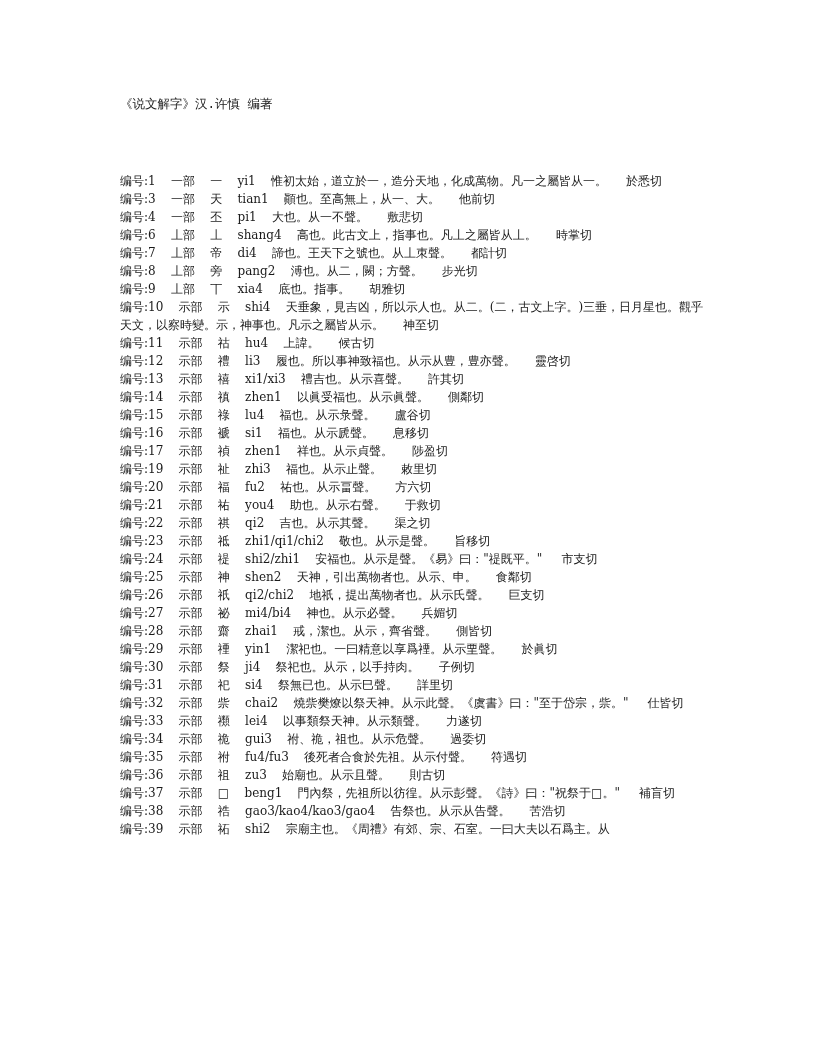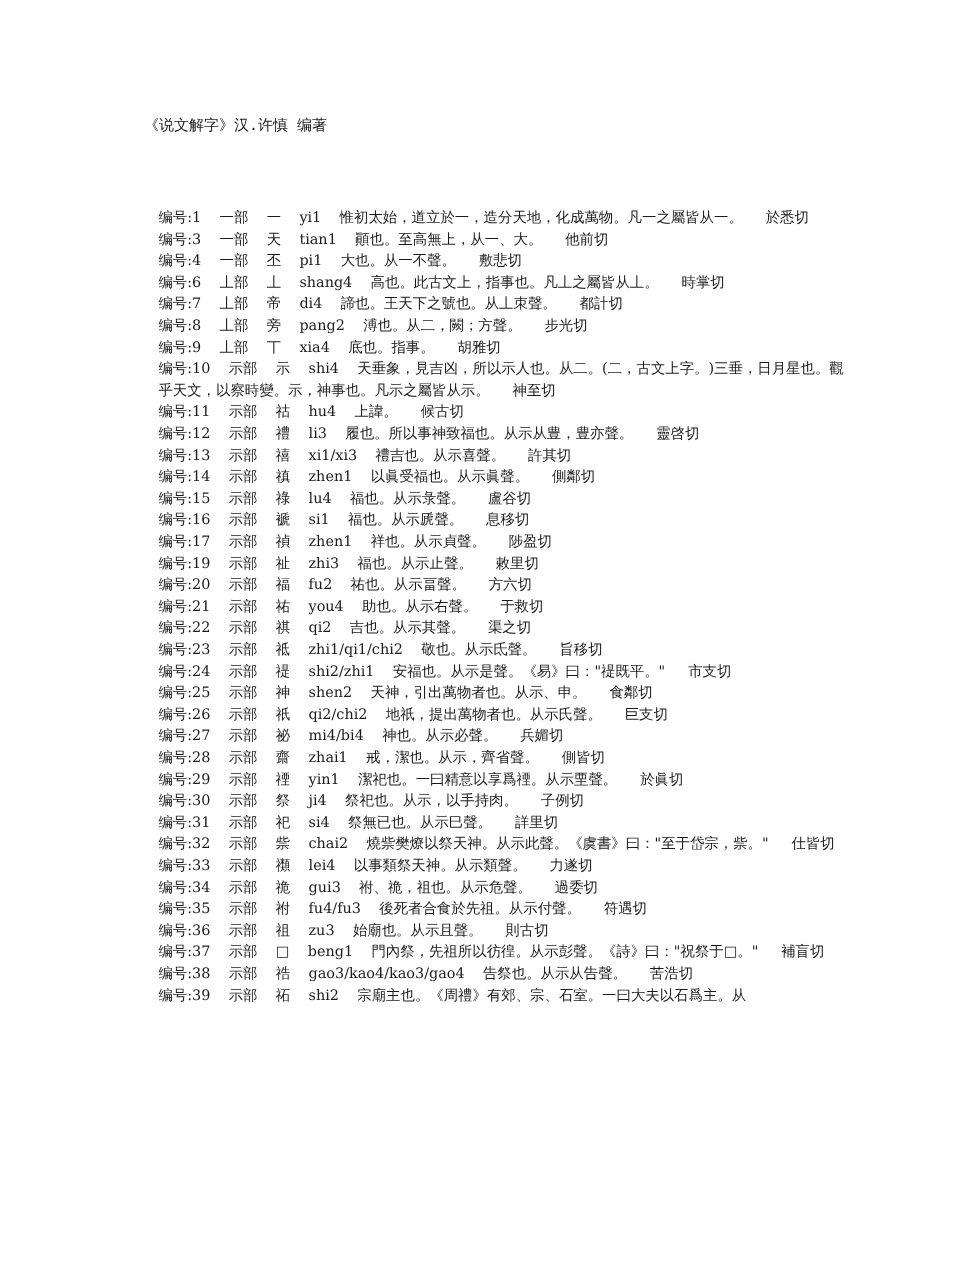--- a/index.html
+++ b/index.html
@@ -29,21 +29,20 @@
       left: 120px;
       top: 172px;
       width: 590px;
       font-size: 12px;
       line-height: 18px;
     }
     .entry {
       display: block;
       white-space: normal;
       word-break: break-all;
-      margin-left: 12px;
     }
     .entry span { white-space: pre-wrap; }
   </style>
 </head>
 <body>
 
 <div class="page-title">《说文解字》汉.许慎 编著</div>
 
 <div class="entries" id="entries">
     <div class="entry"><span>编号:1</span><span>    </span><span>一部</span><span>    </span><span>一</span><span>    </span><span>yi1</span><span>    </span><span>惟初太始，道立於一，造分天地，化成萬物。凡一之屬皆从一。</span><span>     </span><span>於悉切</span></div>
@@ -58,21 +57,21 @@
     <div class="entry"><span>编号:12</span><span>    </span><span>示部</span><span>    </span><span>禮</span><span>    </span><span>li3</span><span>    </span><span>履也。所以事神致福也。从示从豊，豊亦聲。</span><span>     </span><span>靈啓切</span></div>
     <div class="entry"><span>编号:13</span><span>    </span><span>示部</span><span>    </span><span>禧</span><span>    </span><span>xi1/xi3</span><span>    </span><span>禮吉也。从示喜聲。</span><span>     </span><span>許其切</span></div>
     <div class="entry"><span>编号:14</span><span>    </span><span>示部</span><span>    </span><span>禛</span><span>    </span><span>zhen1</span><span>    </span><span>以眞受福也。从示眞聲。</span><span>     </span><span>側鄰切</span></div>
     <div class="entry"><span>编号:15</span><span>    </span><span>示部</span><span>    </span><span>祿</span><span>    </span><span>lu4</span><span>    </span><span>福也。从示彔聲。</span><span>     </span><span>盧谷切</span></div>
     <div class="entry"><span>编号:16</span><span>    </span><span>示部</span><span>    </span><span>褫</span><span>    </span><span>si1</span><span>    </span><span>福也。从示虒聲。</span><span>     </span><span>息移切</span></div>
     <div class="entry"><span>编号:17</span><span>    </span><span>示部</span><span>    </span><span>禎</span><span>    </span><span>zhen1</span><span>    </span><span>祥也。从示貞聲。</span><span>     </span><span>陟盈切</span></div>
     <div class="entry"><span>编号:19</span><span>    </span><span>示部</span><span>    </span><span>祉</span><span>    </span><span>zhi3</span><span>    </span><span>福也。从示止聲。</span><span>     </span><span>敕里切</span></div>
     <div class="entry"><span>编号:20</span><span>    </span><span>示部</span><span>    </span><span>福</span><span>    </span><span>fu2</span><span>    </span><span>祐也。从示畐聲。</span><span>     </span><span>方六切</span></div>
     <div class="entry"><span>编号:21</span><span>    </span><span>示部</span><span>    </span><span>祐</span><span>    </span><span>you4</span><span>    </span><span>助也。从示右聲。</span><span>     </span><span>于救切</span></div>
     <div class="entry"><span>编号:22</span><span>    </span><span>示部</span><span>    </span><span>祺</span><span>    </span><span>qi2</span><span>    </span><span>吉也。从示其聲。</span><span>     </span><span>渠之切</span></div>
-    <div class="entry"><span>编号:23</span><span>    </span><span>示部</span><span>    </span><span>祗</span><span>    </span><span>zhi1/qi1/chi2</span><span>    </span><span>敬也。从示氐聲。</span><span>     </span><span>旨移切</span></div>
+    <div class="entry"><span>编号:23</span><span>    </span><span>示部</span><span>    </span><span>祗</span><span>    </span><span>zhi1/qi1/chi2</span><span>    </span><span>敬也。从示是聲。</span><span>     </span><span>旨移切</span></div>
     <div class="entry"><span>编号:24</span><span>    </span><span>示部</span><span>    </span><span>禔</span><span>    </span><span>shi2/zhi1</span><span>    </span><span>安福也。从示是聲。《易》曰："禔既平。"</span><span>     </span><span>市支切</span></div>
     <div class="entry"><span>编号:25</span><span>    </span><span>示部</span><span>    </span><span>神</span><span>    </span><span>shen2</span><span>    </span><span>天神，引出萬物者也。从示、申。</span><span>     </span><span>食鄰切</span></div>
     <div class="entry"><span>编号:26</span><span>    </span><span>示部</span><span>    </span><span>祇</span><span>    </span><span>qi2/chi2</span><span>    </span><span>地祇，提出萬物者也。从示氏聲。</span><span>     </span><span>巨支切</span></div>
     <div class="entry"><span>编号:27</span><span>    </span><span>示部</span><span>    </span><span>祕</span><span>    </span><span>mi4/bi4</span><span>    </span><span>神也。从示必聲。</span><span>     </span><span>兵媚切</span></div>
     <div class="entry"><span>编号:28</span><span>    </span><span>示部</span><span>    </span><span>齋</span><span>    </span><span>zhai1</span><span>    </span><span>戒，潔也。从示，齊省聲。</span><span>     </span><span>側皆切</span></div>
     <div class="entry"><span>编号:29</span><span>    </span><span>示部</span><span>    </span><span>禋</span><span>    </span><span>yin1</span><span>    </span><span>潔祀也。一曰精意以享爲禋。从示垔聲。</span><span>     </span><span>於眞切</span></div>
     <div class="entry"><span>编号:30</span><span>    </span><span>示部</span><span>    </span><span>祭</span><span>    </span><span>ji4</span><span>    </span><span>祭祀也。从示，以手持肉。</span><span>     </span><span>子例切</span></div>
     <div class="entry"><span>编号:31</span><span>    </span><span>示部</span><span>    </span><span>祀</span><span>    </span><span>si4</span><span>    </span><span>祭無已也。从示巳聲。</span><span>     </span><span>詳里切</span></div>
     <div class="entry"><span>编号:32</span><span>    </span><span>示部</span><span>    </span><span>祡</span><span>    </span><span>chai2</span><span>    </span><span>燒祡樊燎以祭天神。从示此聲。《虞書》曰："至于岱宗，祡。"</span><span>     </span><span>仕皆切</span></div>
     <div class="entry"><span>编号:33</span><span>    </span><span>示部</span><span>    </span><span>禷</span><span>    </span><span>lei4</span><span>    </span><span>以事類祭天神。从示類聲。</span><span>     </span><span>力遂切</span></div>

